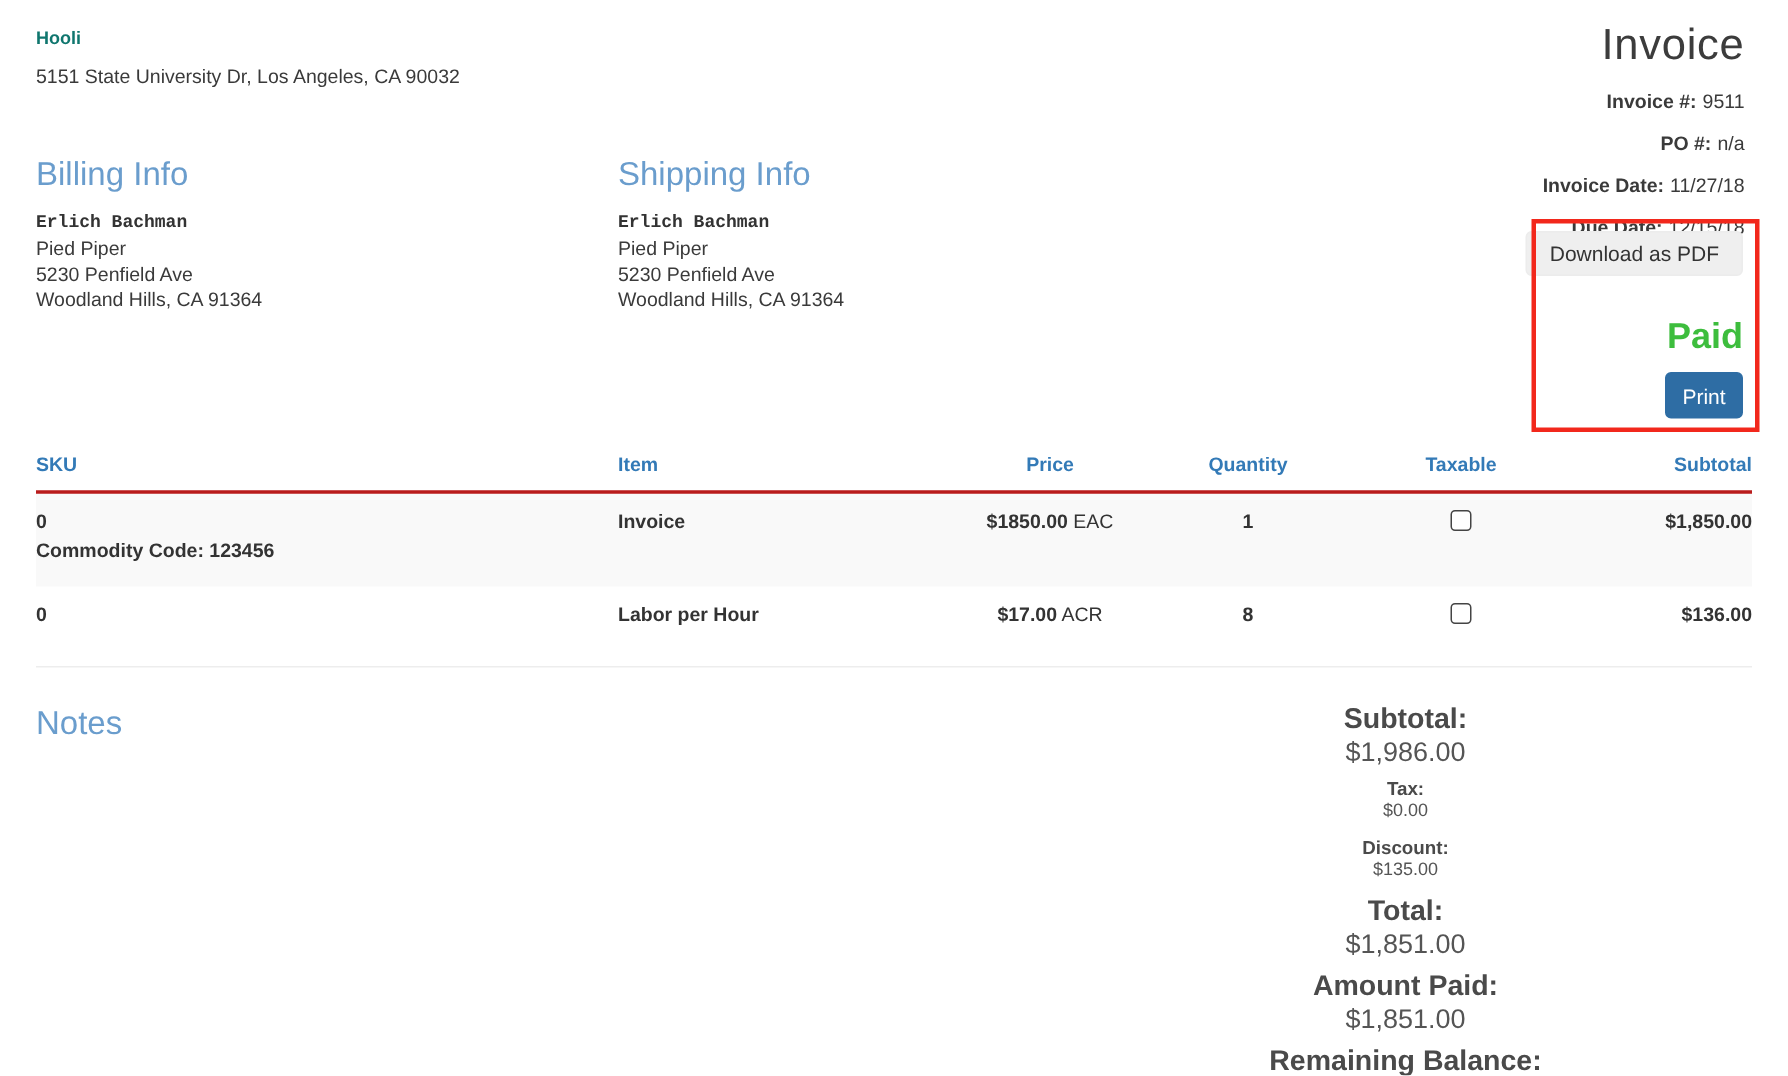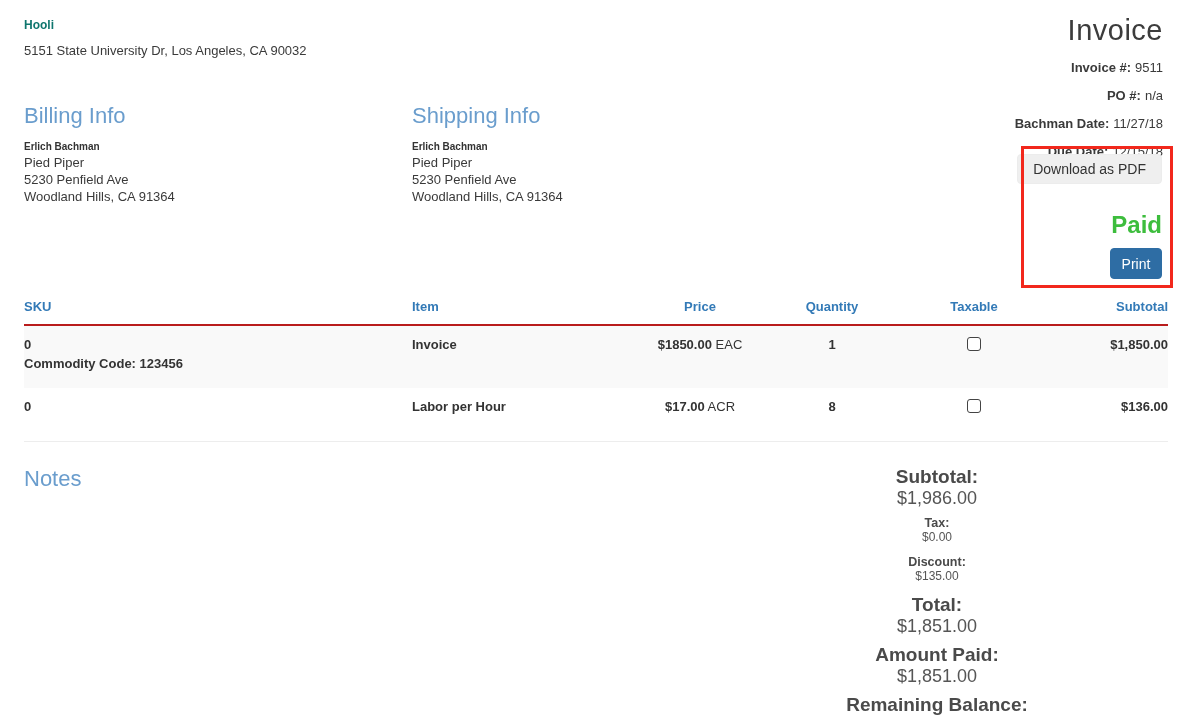--- a/index.html
+++ b/index.html
@@ -14,21 +14,21 @@
 
   .meta { position:absolute; top:14px; right:29px; text-align:right; }
   .invoice-title { font-size:29px; font-weight:400; color:#3c3c3c; letter-spacing:.5px; }
   .meta-row { margin-top:13px; font-size:13px; color:#3a3a3a; }
   .meta-row .lbl { font-weight:700; margin-right:4px; }
 
   
   .info-row { display:flex; margin-top:45px; }
   .info-block { width:388px; }
   .sec-heading { font-size:22px; font-weight:400; color:#6a9dcd; }
-  .info-name { font-size:10px; font-weight:700; margin-top:12px; }
+  .info-name { font-size:12px; font-weight:700; margin-top:12px;font-family:Liberation Mono, monospace; }
   .info-line { font-size:13px; margin-top:4px; line-height:13px; color:#3a3a3a; }
 
   
   .download-btn { position:absolute; top:154px; right:30px; height:30px; padding:0 15px;
                   background:#efefef; border:1px solid #ececec; border-radius:4px;
                   font-size:14px; color:#333; font-family:inherit; cursor:pointer; }
   .paid-status { position:absolute; top:211px; right:30px; font-size:24px; font-weight:700;
                  color:#3dbd3d; }
   .print-btn { position:absolute; top:248px; right:30px; height:31px; width:52px;
                background:#2e6da4; border:1px solid #2e6da4; border-radius:4px;
@@ -81,21 +81,21 @@
 
   <div class="meta">
     <div class="invoice-title">Invoice</div>
     <div class="meta-row">
       <span class="lbl">Invoice #:</span><span>9511</span>
     </div>
     <div class="meta-row">
       <span class="lbl">PO #:</span><span>n/a</span>
     </div>
     <div class="meta-row">
-      <span class="lbl">Bachman Date:</span><span>11/27/18</span>
+      <span class="lbl">Invoice Date:</span><span>11/27/18</span>
     </div>
     <div class="meta-row">
       <span class="lbl">Due Date:</span><span>12/15/18</span>
     </div>
   </div>
 
   <div class="info-row">
     <div class="info-block">
       <div class="sec-heading">Billing Info</div>
       <div class="info-name">Erlich Bachman</div>

